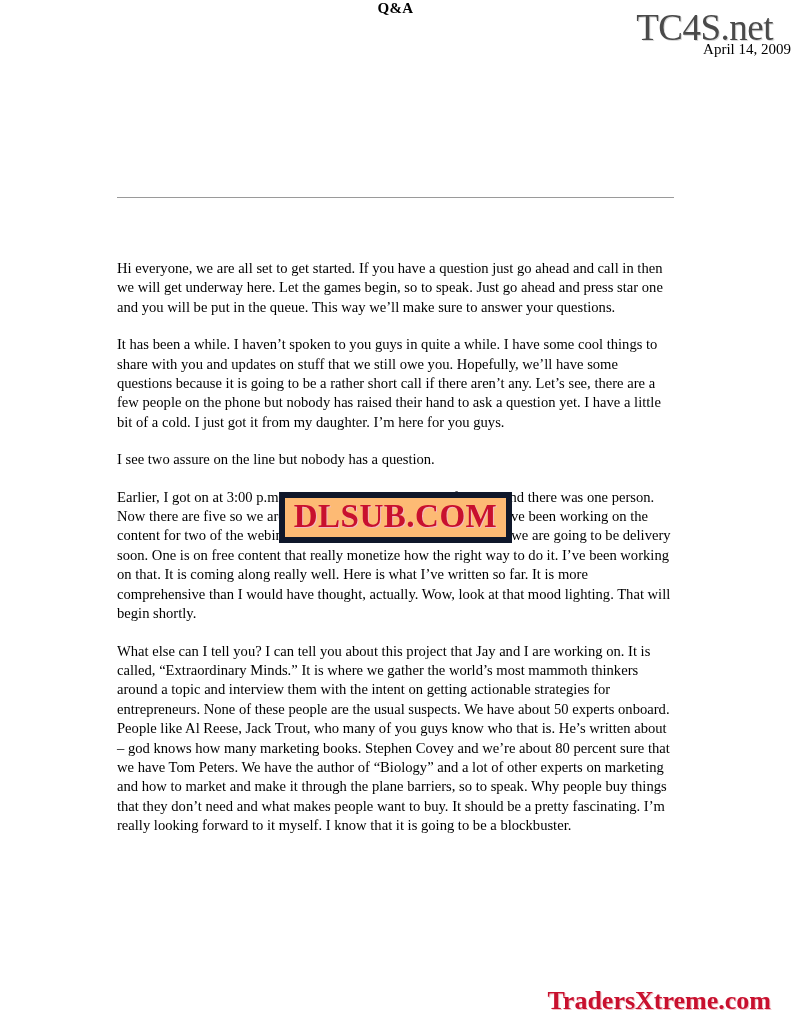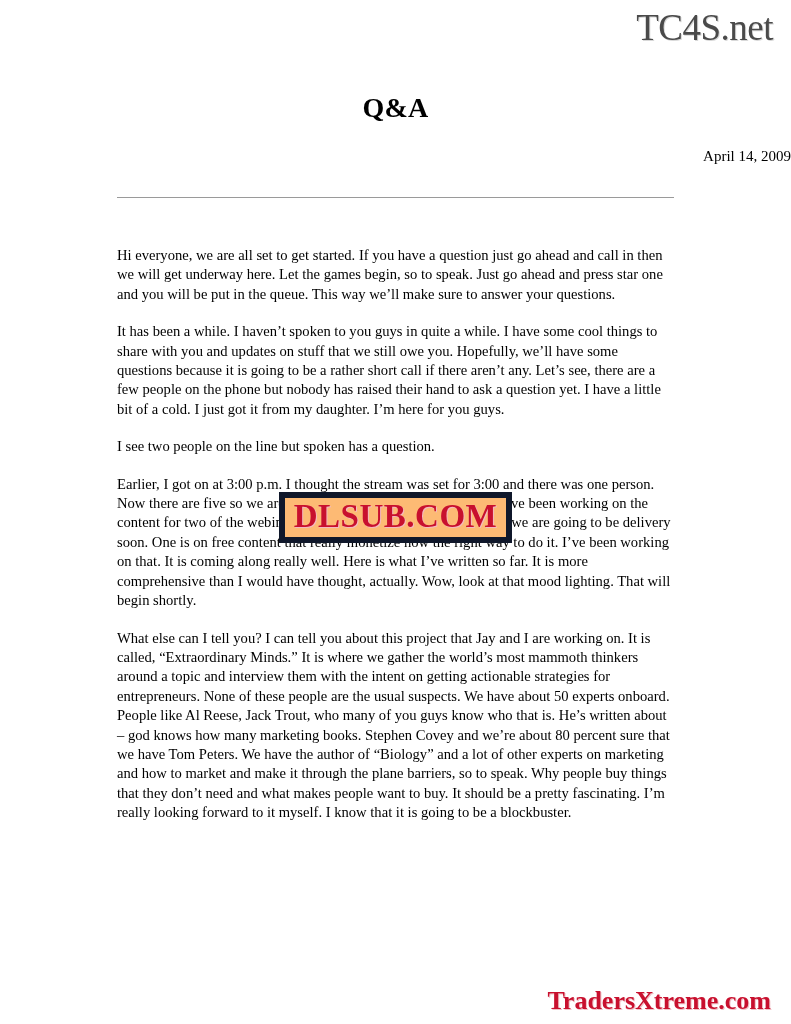--- a/index.html
+++ b/index.html
@@ -35,23 +35,22 @@
     letter-spacing: -0.5px;
     text-shadow: 1px 1px 0 #d8d8d8;
     user-select: none;
   }
 
   
   .doc-title {
     text-align: center;
     font-family: "Liberation Serif", serif;
     font-weight: bold;
-    font-size: 28px;
+    font-size: 15px;
     margin: 0;
-    padding-top: 92px;
     letter-spacing: 0.3px;
   }
   .doc-date {
     text-align: right;
     font-family: "Liberation Serif", serif;
     font-size: 15px;
     margin: 0;
     padding-top: 24px;
   }
 
@@ -61,21 +60,21 @@
     right: 117px;
     top: 197px;
     border-top: 1px solid #9a9a9a;
     height: 0;
   }
 
   
   .body-area {
     position: absolute;
     left: 117px;
-    top: 246px;
+    top: 259px;
     width: 557px;
   }
   .para {
     font-family: "Liberation Serif", serif;
     font-size: 14.6px;
     line-height: 19.4px;
     text-align: left;
     margin: 0 0 18px 0;
     hyphens: none;
   }
@@ -125,21 +124,21 @@
 
   <h1 class="doc-title">Q&amp;A</h1>
 
   <p class="doc-date">April 14, 2009</p>
 
   <div class="rule"></div>
 
   <div class="body-area">
     <p class="para">Hi everyone, we are all set to get started. If you have a question just go ahead and call in then we will get underway here. Let the games begin, so to speak. Just go ahead and press star one and you will be put in the queue. This way we’ll make sure to answer your questions.</p>
     <p class="para">It has been a while. I haven’t spoken to you guys in quite a while. I have some cool things to share with you and updates on stuff that we still owe you. Hopefully, we’ll have some questions because it is going to be a rather short call if there aren’t any. Let’s see, there are a few people on the phone but nobody has raised their hand to ask a question yet. I have a little bit of a cold. I just got it from my daughter. I’m here for you guys.</p>
-    <p class="para">I see two people on the line but spoken has a question.</p>
+    <p class="para">I see two assure on the line but nobody has a question.</p>
     <p class="para">Earlier, I got on at 3:00 p.m. I thought the stream was set for 3:00 and there was one person. Now there are five so we are going to be okay. Alrighty, let’s see, I’ve been working on the content for two of the webinars of two of the Saturday streams that we are going to be delivery soon. One is on free content that really monetize how the right way to do it. I’ve been working on that. It is coming along really well. Here is what I’ve written so far. It is more comprehensive than I would have thought, actually. Wow, look at that mood lighting. That will begin shortly.</p>
     <p class="para">What else can I tell you? I can tell you about this project that Jay and I are working on. It is called, “Extraordinary Minds.” It is where we gather the world’s most mammoth thinkers around a topic and interview them with the intent on getting actionable strategies for entrepreneurs. None of these people are the usual suspects. We have about 50 experts onboard. People like Al Reese, Jack Trout, who many of you guys know who that is. He’s written about – god knows how many marketing books. Stephen Covey and we’re about 80 percent sure that we have Tom Peters. We have the author of “Biology” and a lot of other experts on marketing and how to market and make it through the plane barriers, so to speak. Why people buy things that they don’t need and what makes people want to buy. It should be a pretty fascinating. I’m really looking forward to it myself. I know that it is going to be a blockbuster.</p>
   </div>
 
   <div class="center-watermark">
     <span class="wm-inner">DLSUB.COM</span>
   </div>
 
   <div class="bottom-watermark">TradersXtreme.com</div>
 

